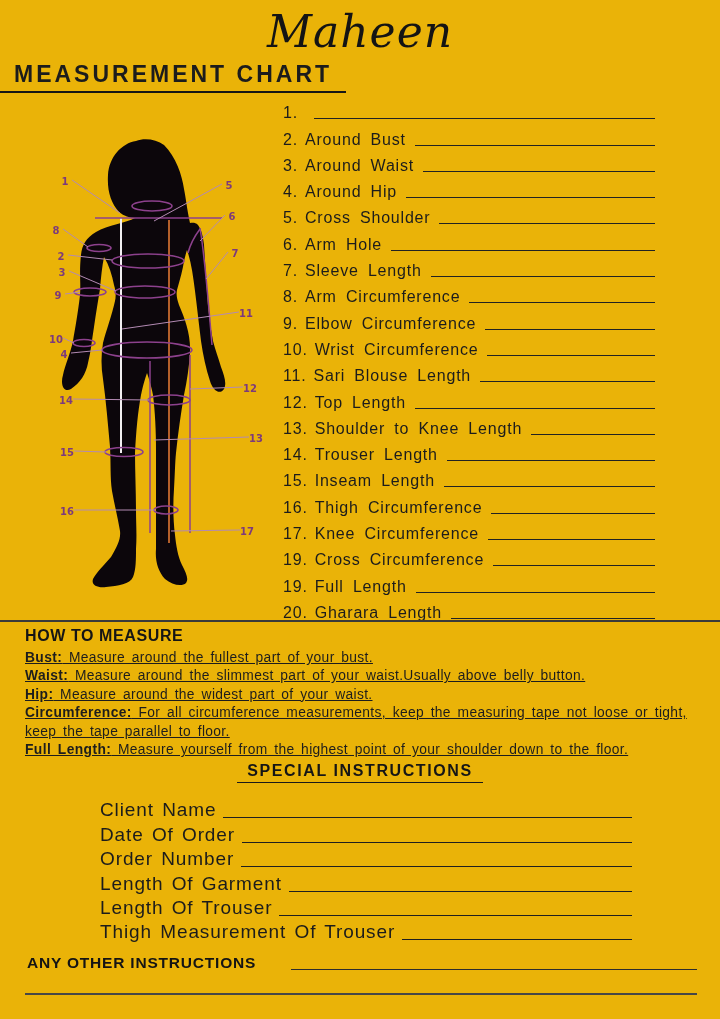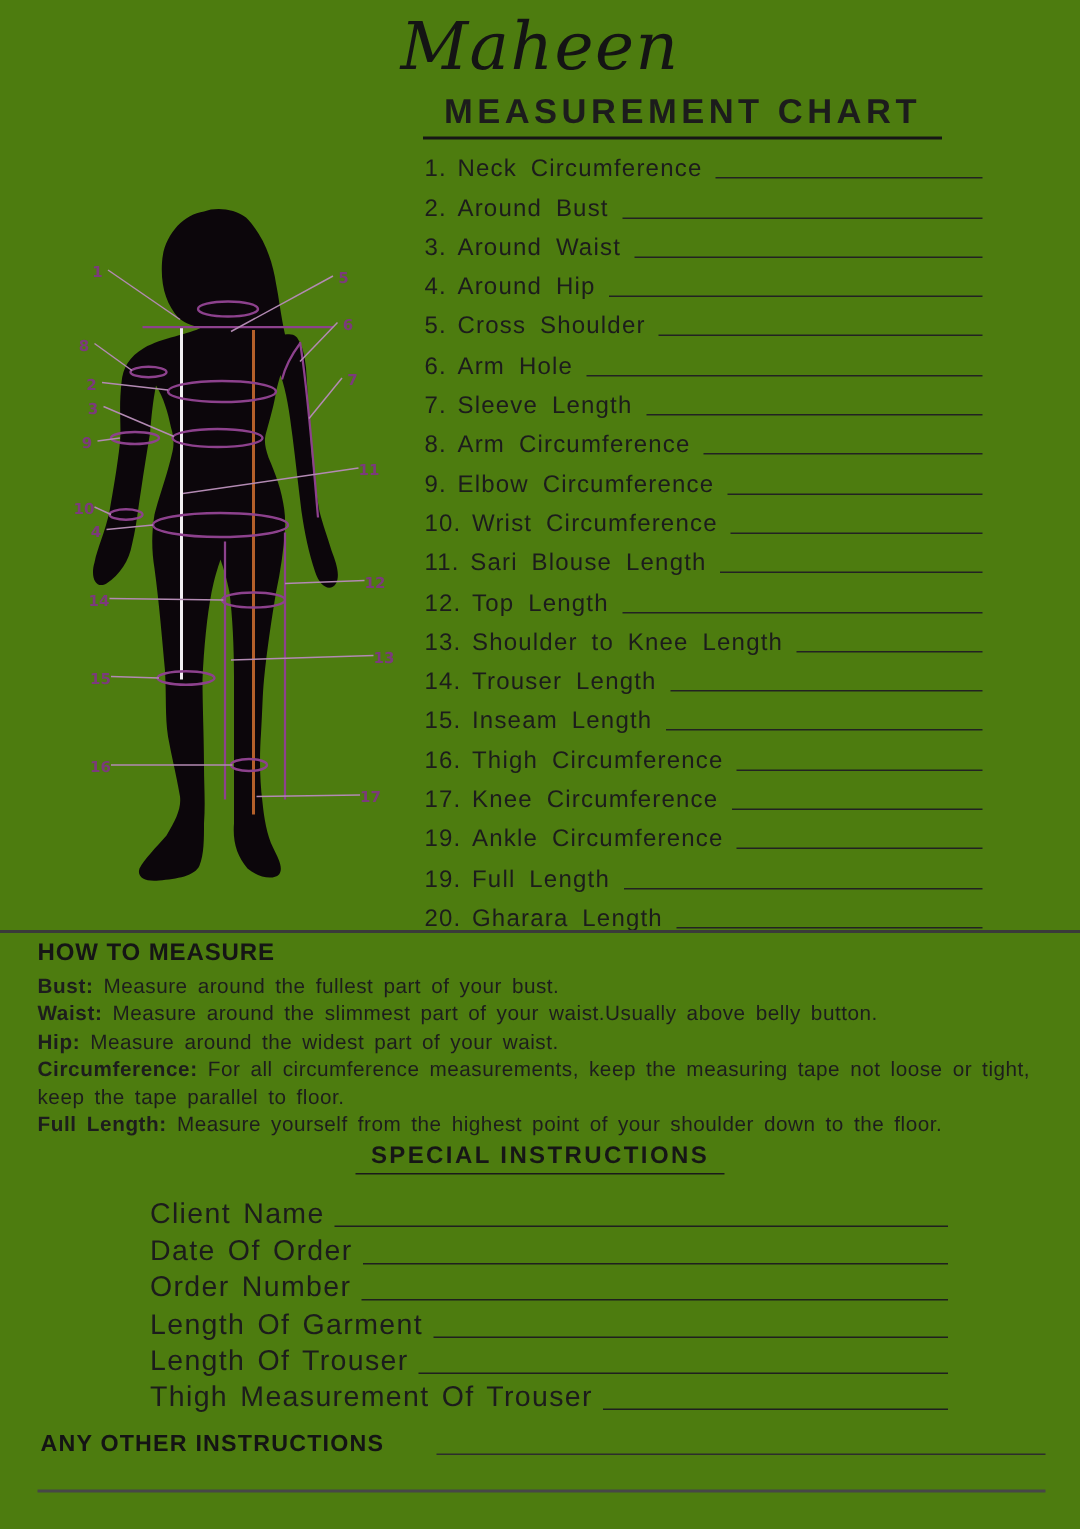--- a/index.html
+++ b/index.html
@@ -1,27 +1,27 @@
 <!DOCTYPE html>
 <html><head>
 <meta charset="utf-8">
 <style>
   html,body{margin:0;padding:0;background:#e8e8e8;}
   .page{
-    position:relative;width:720px;height:1019px;background:#4d7c0f;
+    position:relative;width:720px;height:1019px;background:#eab308;
     margin:0 auto;overflow:hidden;
     font-family:"Liberation Sans","DejaVu Sans",sans-serif;color:#1b1b1b;
   }
   
   .logo{
     position:absolute;top:6px;left:0;width:720px;text-align:center;
     font-family:"DejaVu Serif","Liberation Serif",serif;
     font-style:italic;font-weight:400;font-size:44px;letter-spacing:1px;color:#141414;
   }
-  .chart-title-wrap{position:absolute;top:61px;left:0;width:628px;text-align:right;}
+  .chart-title-wrap{position:absolute;top:61px;left:0;width:628px;text-align:left;}
   .chart-title{
     display:inline-block;font-size:23px;font-weight:700;letter-spacing:3px;
     border-bottom:2px solid #161616;padding:0 14px 3px 14px;color:#1c1c1c;
   }
   
   .figure-wrap{position:absolute;left:40px;top:133px;width:230px;height:482px;}
   .marker-num{
     font-family:"DejaVu Sans","Liberation Sans",sans-serif;
     font-size:10px;font-weight:700;fill:#7c3a7c;
     text-anchor:middle;dominant-baseline:middle;
@@ -34,21 +34,21 @@
   .mrow{display:flex;align-items:flex-end;height:26.3px;font-size:16px;
         letter-spacing:0.8px;word-spacing:4px;color:#1c1c1c;}
   .mnum{margin-right:7px;}
   .mline{flex:1;margin:0 2px 3px 9px;border-bottom:1.6px solid #222;height:1px;min-width:40px;}
   
   .divider{position:absolute;left:0;top:620px;width:720px;border-top:2.5px solid #3a3a3a;}
   
   .htm-heading{position:absolute;left:25px;top:627px;font-size:16px;font-weight:700;
                letter-spacing:0.6px;color:#151515;}
   .tips{position:absolute;left:25px;top:649px;width:678px;font-size:13.8px;
-        line-height:18.4px;letter-spacing:0.35px;word-spacing:2.5px;color:#1d1d1d;}
+        line-height:18.4px;letter-spacing:0.35px;word-spacing:2.5px;color:#1d1d1d;text-decoration:underline;}
   .tip b{letter-spacing:0.4px;}
   
   .si-wrap{position:absolute;top:762px;left:0;width:720px;text-align:center;}
   .si-heading{display:inline-block;font-size:16px;font-weight:700;letter-spacing:1.6px;
               border-bottom:1.8px solid #1a1a1a;padding:0 10px 2px 10px;color:#161616;}
   .fields{position:absolute;left:100px;top:797px;width:532px;}
   .frow{display:flex;align-items:flex-end;height:24.4px;font-size:19px;
         letter-spacing:0.9px;word-spacing:2px;color:#1c1c1c;font-weight:500;}
   .fline{flex:1;margin:0 0 3px 7px;border-bottom:1.6px solid #1f1f1f;height:1px;}
   
@@ -187,21 +187,20 @@
           <text x="27" y="379" class="marker-num">16</text>
           <line x1="200" y1="397" x2="131" y2="398" class="leader"></line>
           <text x="207" y="399" class="marker-num">17</text>
         </g>
     </svg>
   </div>
 
   <div class="mlist" id="mlist">
       <div class="mrow">
         <span class="mnum">1.</span>
-        <span class="mtext">Neck Circumference</span>
         <span class="mline"></span>
       </div>
       <div class="mrow">
         <span class="mnum">2.</span>
         <span class="mtext">Around Bust</span>
         <span class="mline"></span>
       </div>
       <div class="mrow">
         <span class="mnum">3.</span>
         <span class="mtext">Around Waist</span>
@@ -272,21 +271,21 @@
         <span class="mtext">Thigh Circumference</span>
         <span class="mline"></span>
       </div>
       <div class="mrow">
         <span class="mnum">17.</span>
         <span class="mtext">Knee Circumference</span>
         <span class="mline"></span>
       </div>
       <div class="mrow">
         <span class="mnum">19.</span>
-        <span class="mtext">Ankle Circumference</span>
+        <span class="mtext">Cross Circumference</span>
         <span class="mline"></span>
       </div>
       <div class="mrow">
         <span class="mnum">19.</span>
         <span class="mtext">Full Length</span>
         <span class="mline"></span>
       </div>
       <div class="mrow">
         <span class="mnum">20.</span>
         <span class="mtext">Gharara Length</span>

